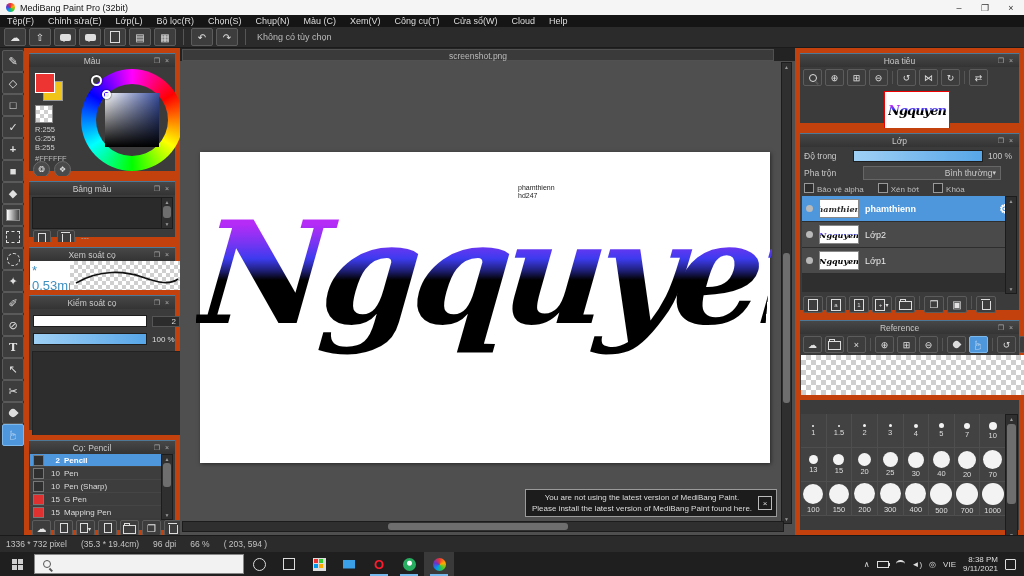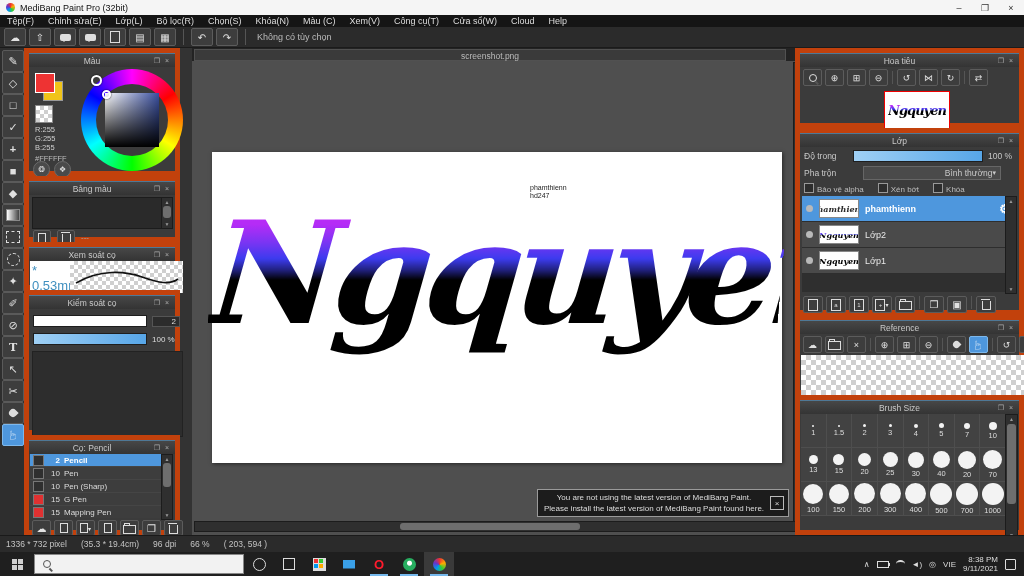--- a/index.html
+++ b/index.html
@@ -72,21 +72,21 @@
   .sb{background:#2f2f2f;border:1px solid #1c1c1c;position:absolute;}
   .sb .thumb{position:absolute;left:1px;right:1px;background:#6e6e6e;border-radius:3px;}
   .sb .arr{position:absolute;left:0;right:0;text-align:center;font-size:5px;color:#999;}
   
   .brushrow{height:12px;display:flex;align-items:center;font-size:8px;color:#ddd;gap:4px;
             padding-left:3px;border-bottom:1px solid #454545;background:#3d3d3d;}
   .brushrow.sel{background:#4e97dd;color:#fff;font-weight:bold;}
   .bswatch{width:9px;height:9px;border:1px solid #777;}
   .bsize{width:12px;text-align:right;}
   
-  .canvas-area{left:192px;top:48px;width:615px;height:487px;background:#4f4f4f;overflow:hidden;}
+  .canvas-area{left:180px;top:48px;width:615px;height:487px;background:#4f4f4f;overflow:hidden;}
   .tabbar{position:absolute;left:0;top:0;width:100%;height:13px;background:#232323;}
   .tab{position:absolute;left:2px;top:1px;width:592px;height:12px;background:#3a3a3a;
        font-size:8.5px;color:#bbb;text-align:center;line-height:12px;border:1px solid #515151;box-sizing:border-box;}
   .whitecanvas{position:absolute;left:20px;top:104px;width:570px;height:311px;background:#fff;box-shadow:1px 1px 4px rgba(0,0,0,.5);}
   .grad-text{font-family:"DejaVu Serif",serif;font-style:italic;font-weight:bold;
              background:linear-gradient(180deg,#c92ef8 0%,#b42cf6 20%,#7a35f3 31%,#3c3bee 41%,#20207c 48%,#000 54%,#000 100%);
              -webkit-background-clip:text;background-clip:text;color:transparent;}
   .artwork{position:absolute;left:0;top:40px;width:100%;text-align:center;white-space:nowrap;
            font-size:142px;letter-spacing:-8px;line-height:1.15;transform:skewX(-5deg);}
   .wm{position:absolute;left:318px;top:32px;font-size:7px;line-height:8px;color:#222;}
@@ -151,21 +151,21 @@
     <span class="wctrl">×</span>
   </span>
 </div>
 
 <div class="abs menubar">
   <span class="menu-item">Tệp(F)</span>
   <span class="menu-item">Chỉnh sửa(E)</span>
   <span class="menu-item">Lớp(L)</span>
   <span class="menu-item">Bộ lọc(R)</span>
   <span class="menu-item">Chọn(S)</span>
-  <span class="menu-item">Khóa(N)</span>
+  <span class="menu-item">Chụp(N)</span>
   <span class="menu-item">Màu (C)</span>
   <span class="menu-item">Xem(V)</span>
   <span class="menu-item">Công cụ(T)</span>
   <span class="menu-item">Cửa sổ(W)</span>
   <span class="menu-item">Cloud</span>
   <span class="menu-item">Help</span>
 </div>
 
 <div class="abs toolbar">
   <span class="tb-btn">
@@ -581,25 +581,20 @@
         </span>
       <span class="tb-sep" style="height:13px;margin:0 1px"></span>
       <span class="mini-btn">↺</span>
       <span class="mini-btn">⋈</span>
 
     </div>
     <div class="abs checker" style="left:1px;top:35px;width:226px;height:43px;background-size:10px 10px;background-position:0 0,5px 5px"></div>
   </div>
 
   <div class="panel abs" style="left:0;top:347px;width:229px;height:140px">
-    <div class="phead">
-      <span class="ptitle">Brush Size</span>
-      <span class="pbtn">❐</span>
-      <span class="pbtn">×</span>
-    </div>
     <div class="bs-grid">
       <div class="bs-cell">
           <span class="bs-dot" style="width:2px;height:2px"></span>
           <span class="bs-num">1</span>
         </div>
       <div class="bs-cell">
           <span class="bs-dot" style="width:2px;height:2px"></span>
           <span class="bs-num">1.5</span>
         </div>
       <div class="bs-cell">

